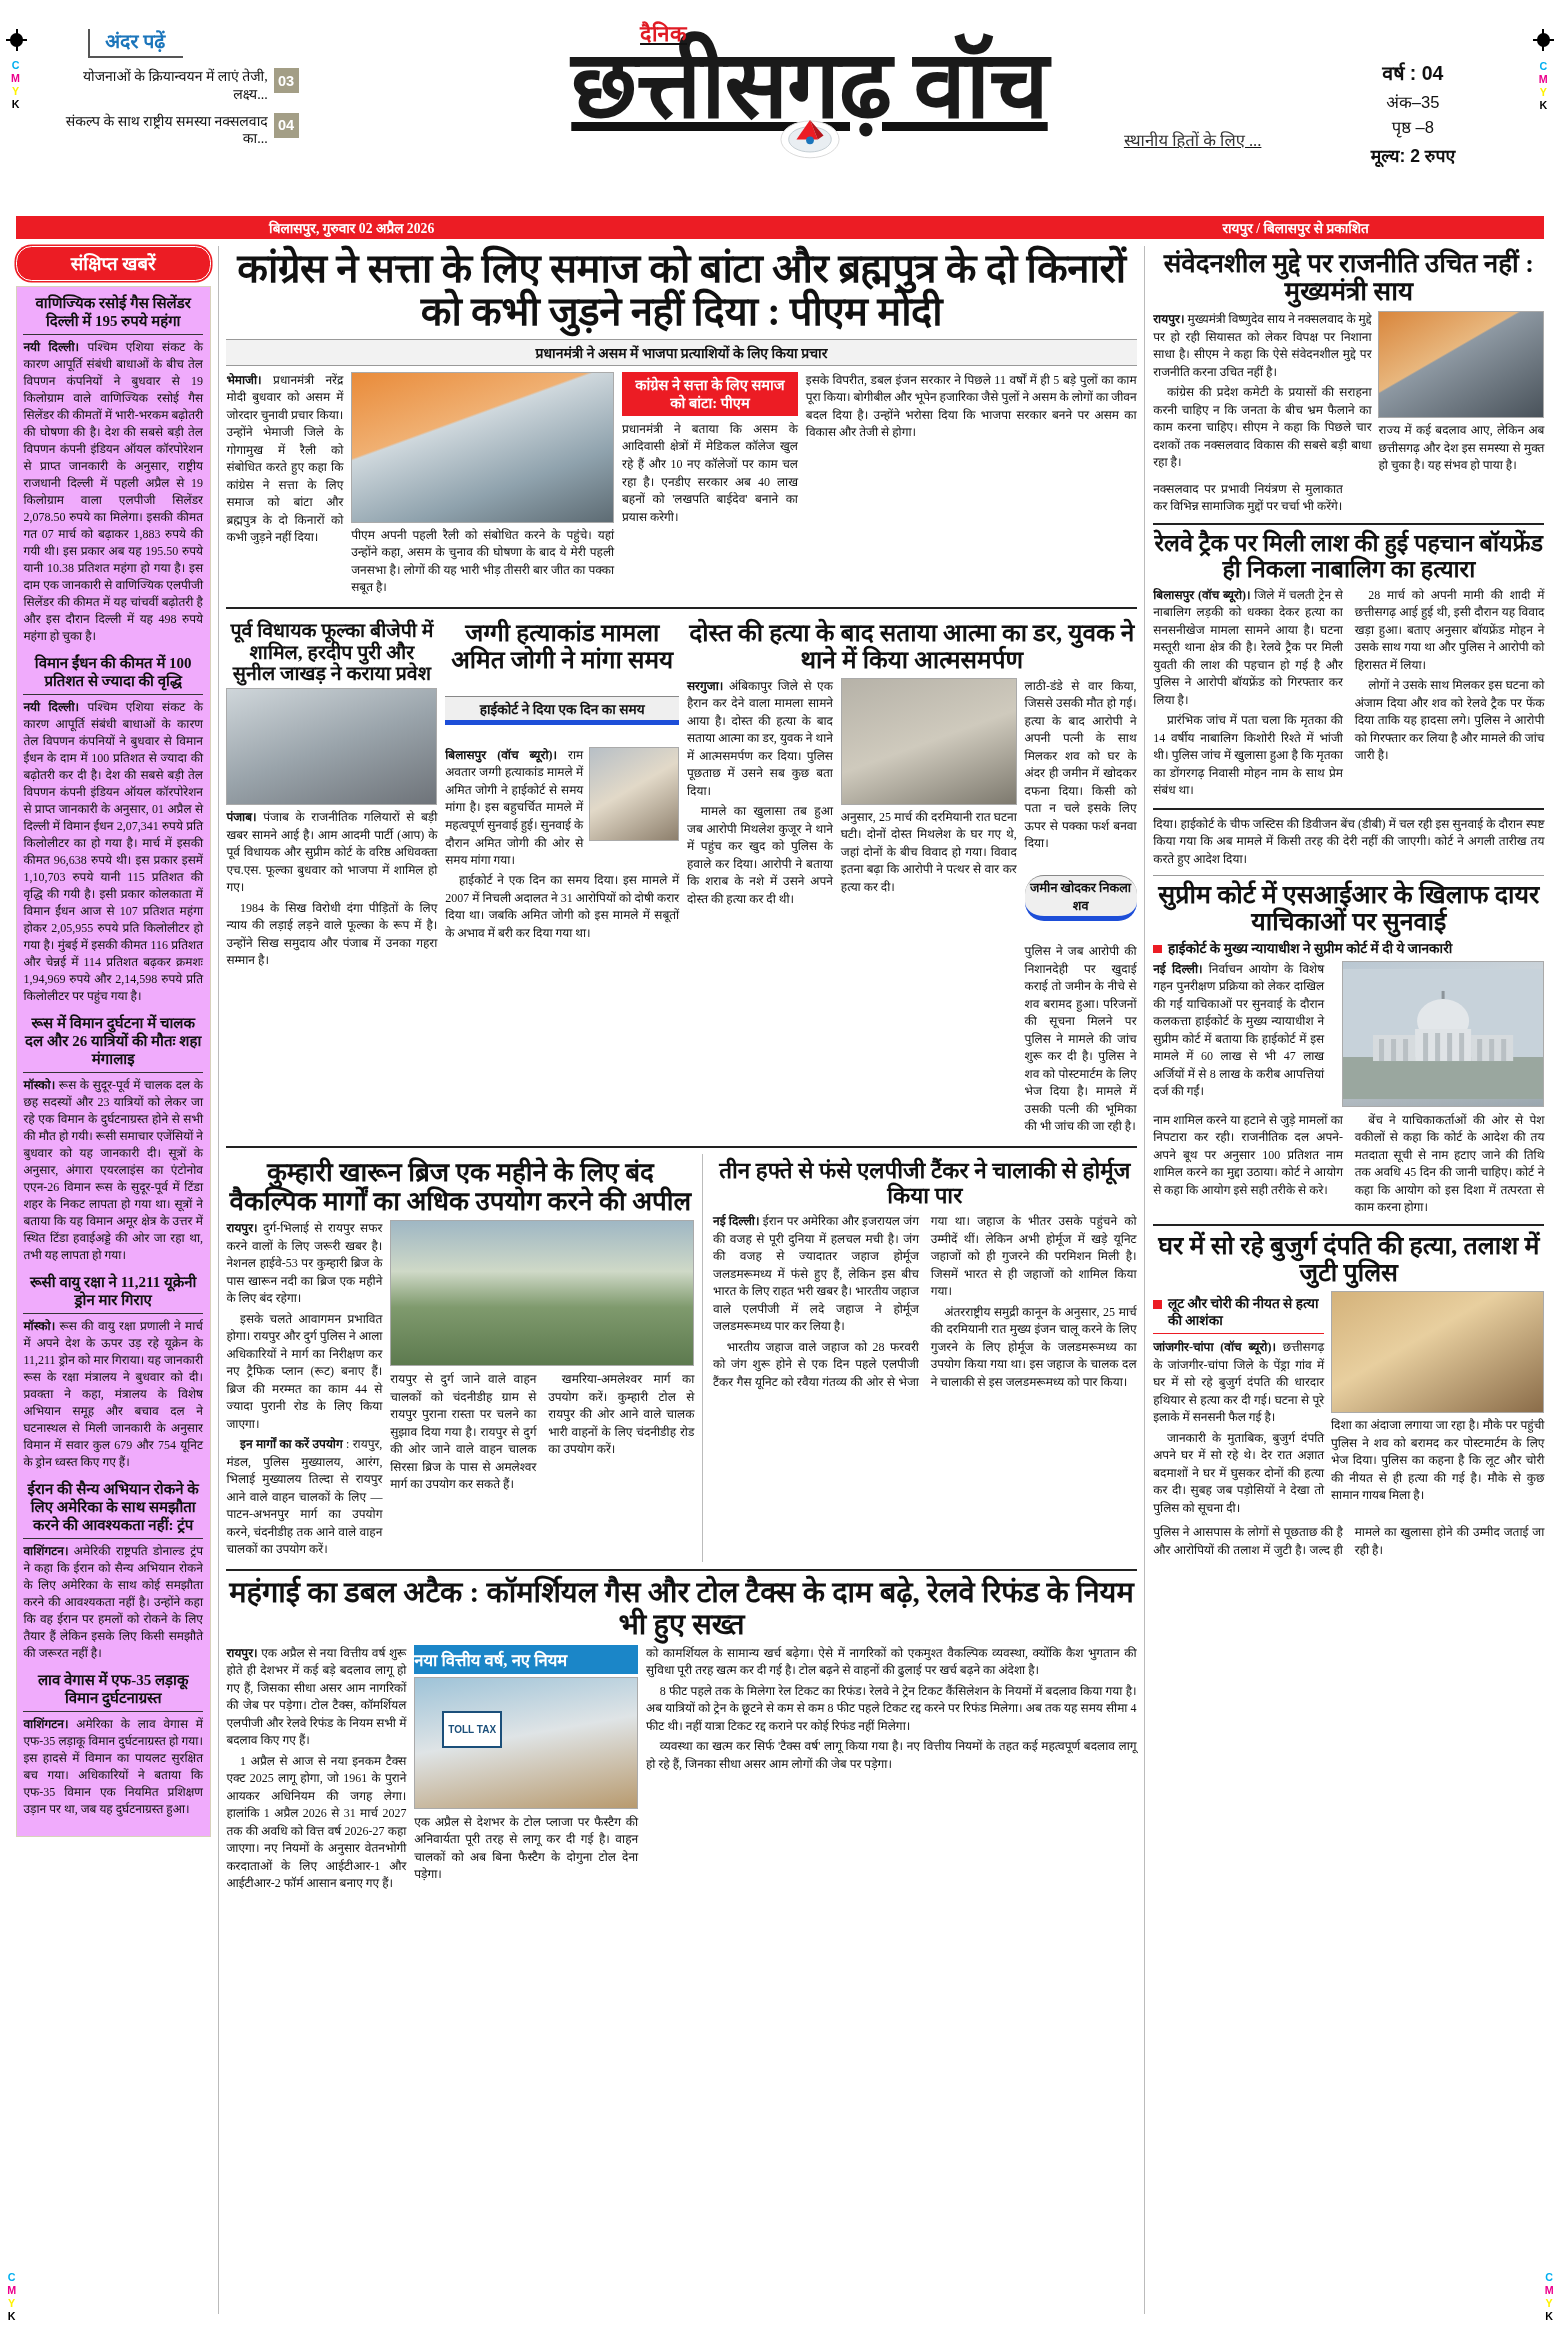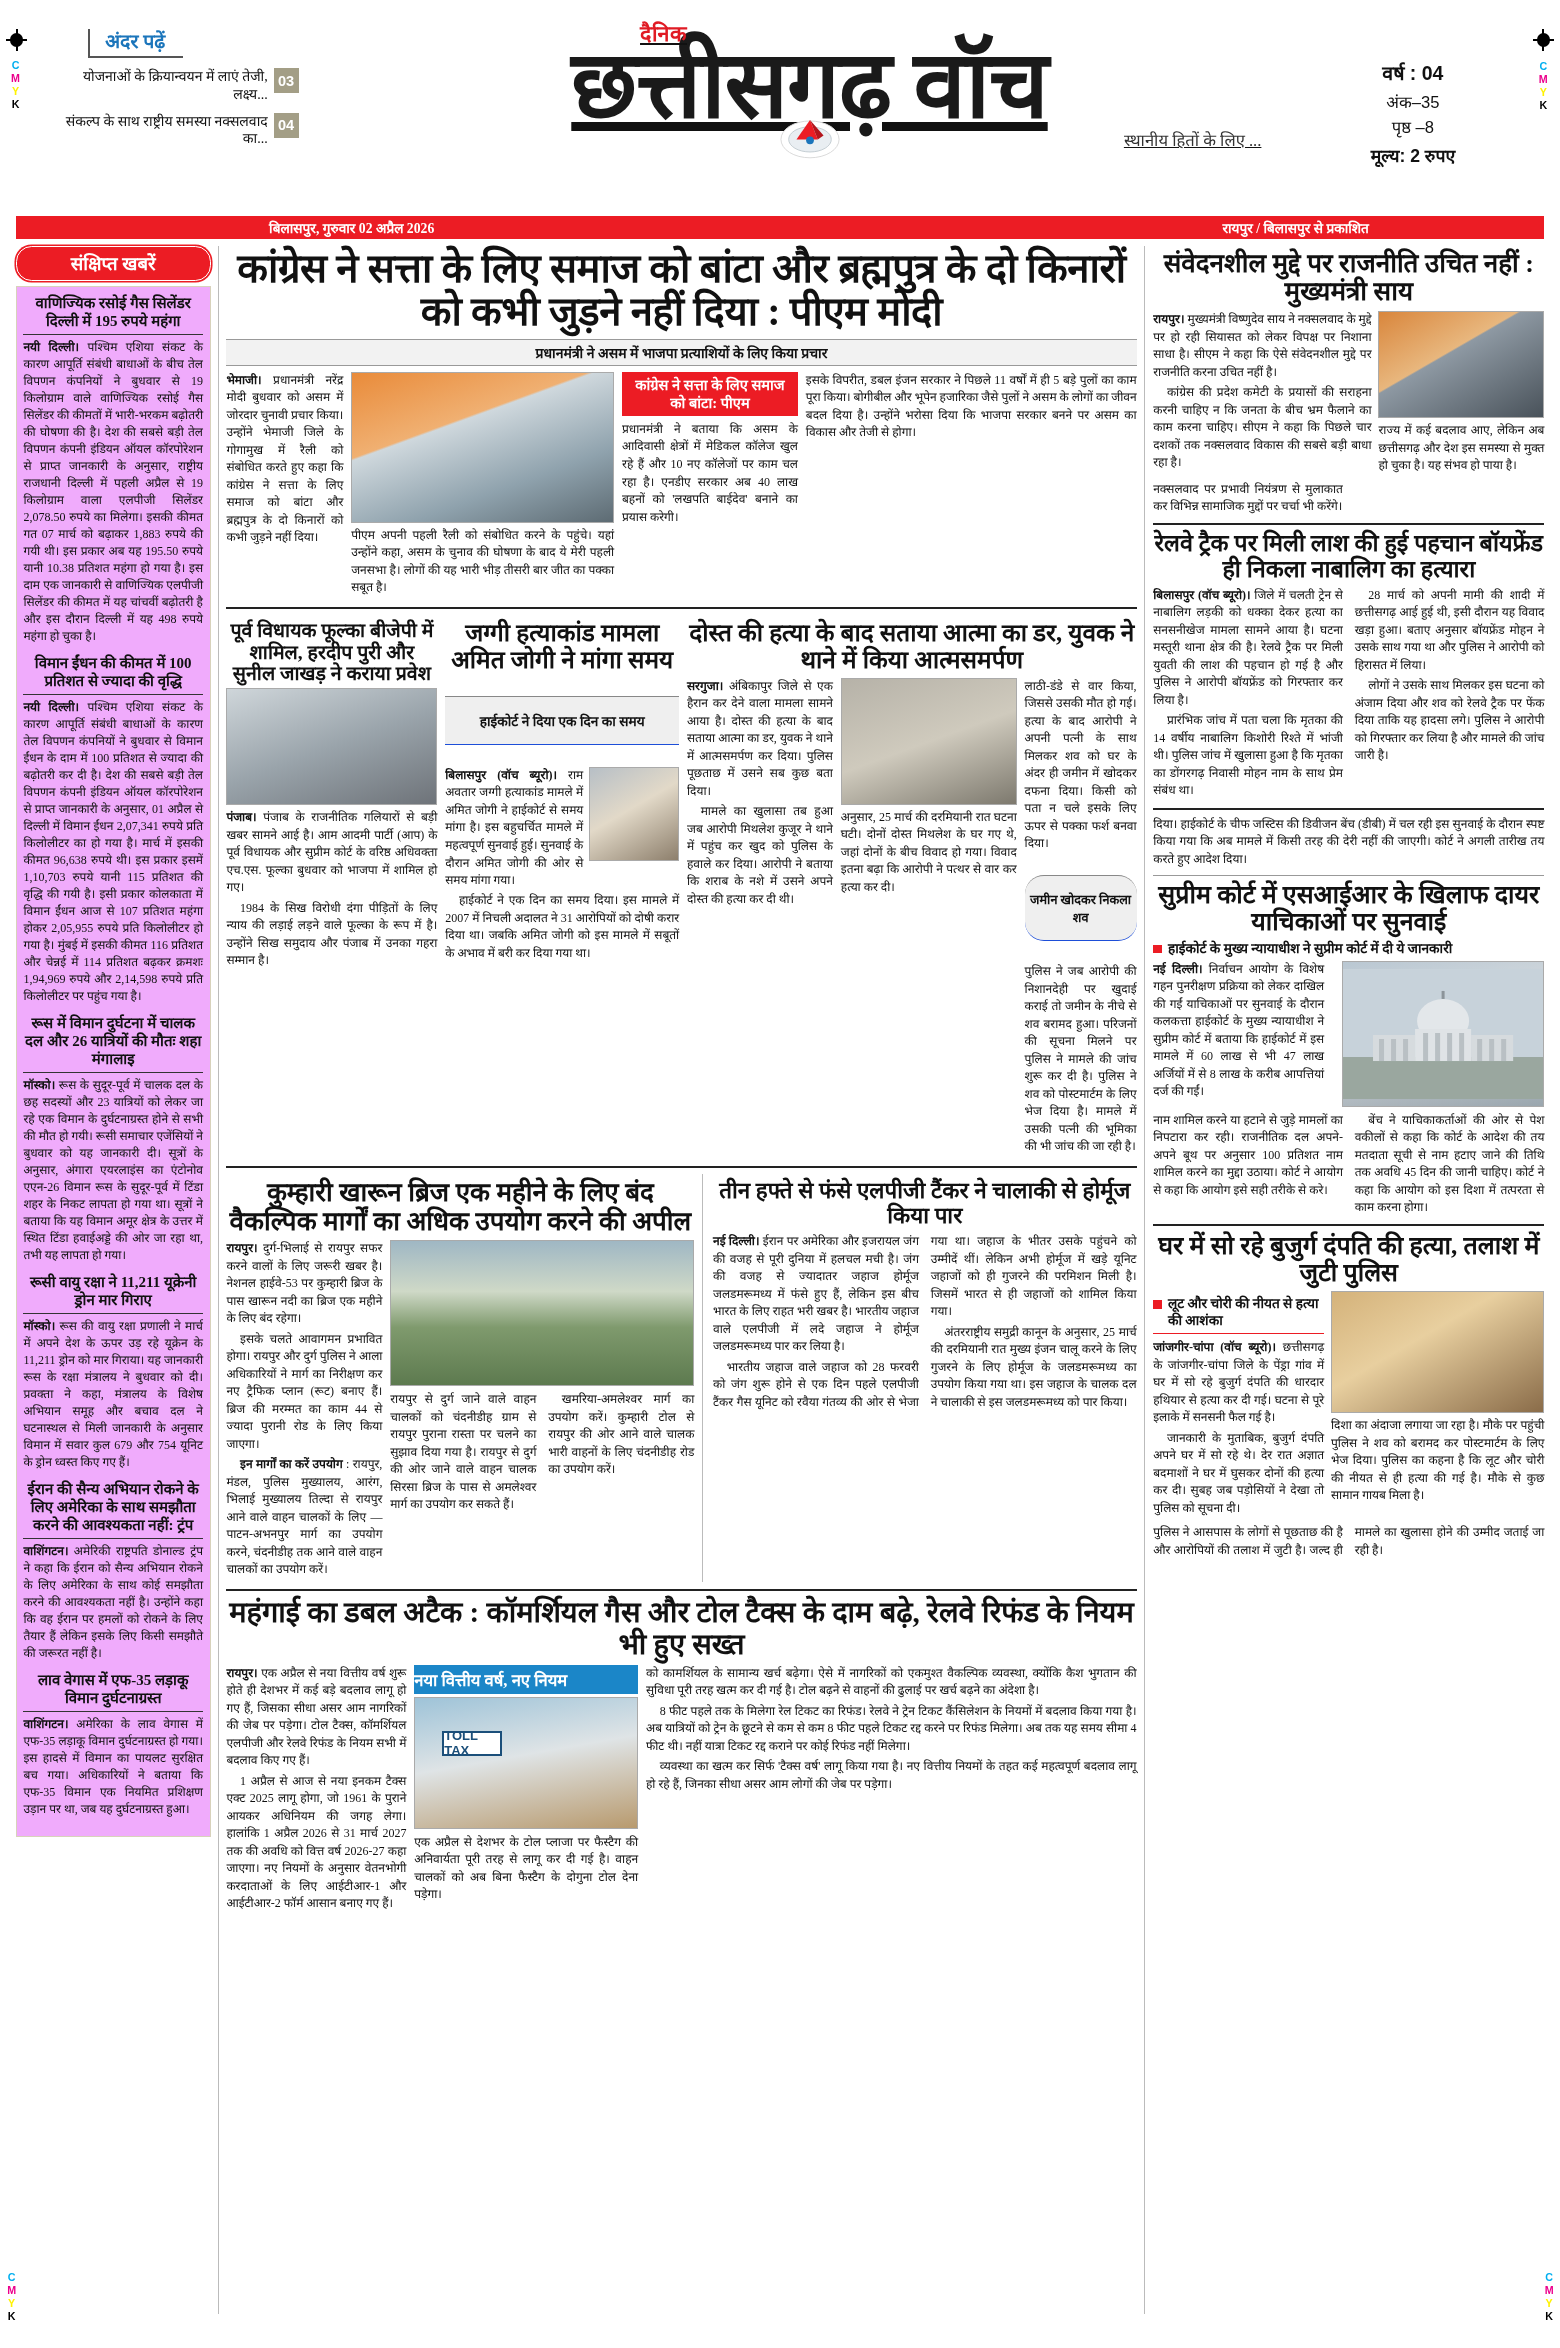--- a/index.html
+++ b/index.html
@@ -102,22 +102,22 @@
     text-align:center; font-size:14px; font-weight:bold; padding:2.9px 0; margin:2.9px 0 5.9px;
   }
   .redbox-hd {
     background:#EC1C24; color:#fff; font-size:14.6px; font-weight:bold; text-align:center;
     padding:3.9px 5.9px; line-height:1.25;
   }
   .bluebar {
     background:#1B86C8; color:#fff; font-size:16.6px; font-weight:bold; text-align:left; padding:3px 0;
   }
   .hilite-bar {
-    background:#EFEFEF; border-top:1px solid #888; border-bottom:1px solid #1d4ed8;
-    font-size:13.7px; font-weight:bold; text-align:center; padding:14px 0; margin:22px 0;
+    background:#EFEFEF; border-top:1px solid #888; border-bottom:5px solid #1d4ed8;
+    font-size:13.7px; font-weight:bold; text-align:center; padding:2px 0; margin:22px 0;
   }
   .bullet-line { display:flex; gap:5.9px; align-items:flex-start; font-size:13.7px; font-weight:bold; line-height:1.25; margin:3.9px 0; }
   .bullet-sq { width:8.8px;height:8.8px;background:#EC1C24;flex:0 0 8.8px;margin-top:4.9px;}
 
   .cols2 { column-count:2; column-gap:11.7px; column-rule:0; }
   .body-text { font-size:12px; line-height:1.46; text-align:justify; }
   .body-text p { margin-bottom:2.9px; text-indent:13.7px;}
   .body-text p.first { text-indent:0; }
   .body-text b { font-weight:bold; }
 
@@ -371,22 +371,22 @@
       <div>
         <h2 class="sub">महंगाई का डबल अटैक : कॉमर्शियल गैस और टोल टैक्स के दाम बढ़े, रेलवे रिफंड के नियम भी हुए सख्त</h2>
         <div class="flex-row" style="gap:7.8px;margin-top:4.9px;">
           <div class="body-text" style="flex:0 0 180px;">
             <p class="first"><b>रायपुर।</b> एक अप्रैल से नया वित्तीय वर्ष शुरू होते ही देशभर में कई बड़े बदलाव लागू हो गए हैं, जिसका सीधा असर आम नागरिकों की जेब पर पड़ेगा। टोल टैक्स, कॉमर्शियल एलपीजी और रेलवे रिफंड के नियम सभी में बदलाव किए गए हैं।</p>
             <p>1 अप्रैल से आज से नया इनकम टैक्स एक्ट 2025 लागू होगा, जो 1961 के पुराने आयकर अधिनियम की जगह लेगा। हालांकि 1 अप्रैल 2026 से 31 मार्च 2027 तक की अवधि को वित्त वर्ष 2026-27 कहा जाएगा। नए नियमों के अनुसार वेतनभोगी करदाताओं के लिए आईटीआर-1 और आईटीआर-2 फॉर्म आसान बनाए गए हैं।</p>
           </div>
           <div style="flex:0 0 224px;">
             <div class="bluebar">नया वित्तीय वर्ष, नए नियम</div>
             <div class="photo ph-toll" style="height:132px;margin-top:2.9px;">
-              <div style="position:absolute;left:27px;top:33px;width:60px;height:25px;background:#fff;border:2px solid #1b4f7a;
-                          font-family:'Liberation Sans',sans-serif;font-size:13px;font-weight:bold;color:#1b4f7a;
+              <div style="position:absolute;left:27px;top:33px;width:60px;height:37px;background:#fff;border:2px solid #1b4f7a;
+                          font-family:'Liberation Sans',sans-serif;font-size:10px;font-weight:bold;color:#1b4f7a;
                           display:flex;align-items:center;justify-content:center;">TOLL TAX</div>
             </div>
             <div class="body-text" style="margin-top:4.9px;">
               <p class="first">एक अप्रैल से देशभर के टोल प्लाजा पर फैस्टैग की अनिवार्यता पूरी तरह से लागू कर दी गई है। वाहन चालकों को अब बिना फैस्टैग के दोगुना टोल देना पड़ेगा।</p>
             </div>
           </div>
           <div class="body-text" style="flex:1;">
             <p class="first">को कामर्शियल के सामान्य खर्च बढ़ेगा। ऐसे में नागरिकों को एकमुश्त वैकल्पिक व्यवस्था, क्योंकि कैश भुगतान की सुविधा पूरी तरह खत्म कर दी गई है। टोल बढ़ने से वाहनों की ढुलाई पर खर्च बढ़ने का अंदेशा है।</p>
             <p>8 फीट पहले तक के मिलेगा रेल टिकट का रिफंड। रेलवे ने ट्रेन टिकट कैंसिलेशन के नियमों में बदलाव किया गया है। अब यात्रियों को ट्रेन के छूटने से कम से कम 8 फीट पहले टिकट रद्द करने पर रिफंड मिलेगा। अब तक यह समय सीमा 4 फीट थी। नहीं यात्रा टिकट रद्द कराने पर कोई रिफंड नहीं मिलेगा।</p>
             <p>व्यवस्था का खत्म कर सिर्फ 'टैक्स वर्ष' लागू किया गया है। नए वित्तीय नियमों के तहत कई महत्वपूर्ण बदलाव लागू हो रहे हैं, जिनका सीधा असर आम लोगों की जेब पर पड़ेगा।</p>

